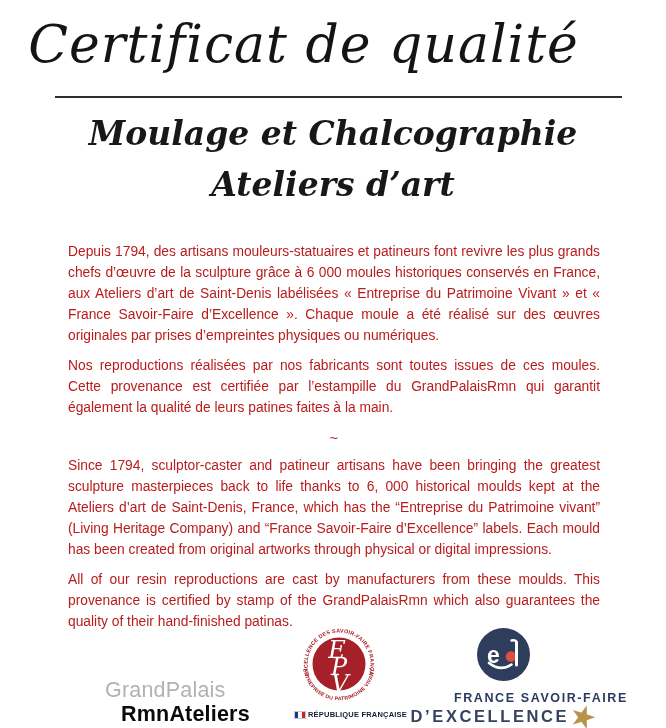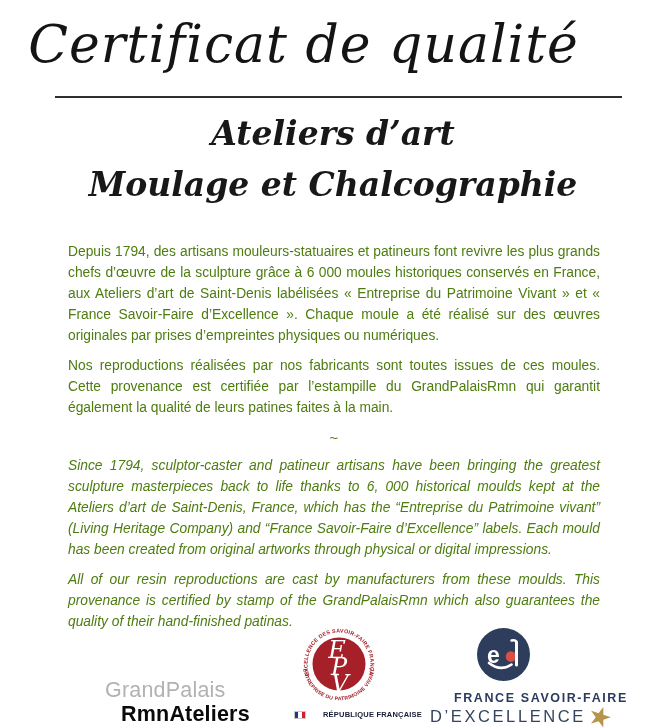--- a/index.html
+++ b/index.html
@@ -12,60 +12,60 @@
          font-size:52px;line-height:88px;color:#141414;letter-spacing:1px;}
   .divider{position:absolute;top:96px;left:55px;width:567px;height:0;
            border-top:2px solid #2e2e2e;}
   .subtitle{position:absolute;top:108px;left:0;width:666px;text-align:center;
             font-family:"DejaVu Serif",serif;font-style:italic;font-weight:600;
             font-size:33px;color:#181818;}
   .subtitle .sub-line{line-height:51px;}
 
   
   .body-text{position:absolute;top:241px;left:68px;width:532px;
-             font-size:13.8px;line-height:21px;text-align:justify;color:#4d7c0f;}
+             font-size:13.8px;line-height:21px;text-align:justify;color:#b91c1c;}
   .body-text p{margin:0 0 9px 0;}
-  .para-en{font-style:italic;}
+  .para-en{}
   .tilde-sep{text-align:center;font-style:normal;font-size:15px;line-height:21px;
              margin:2px 0 7px 0;text-align:center;}
 
   
   .logo-gp{position:absolute;left:105px;top:680px;line-height:1;}
   .gp-line1{font-size:21.5px;font-weight:500;color:#b2b2b2;letter-spacing:0.2px;}
   .gp-line2{font-size:21.5px;font-weight:bold;color:#0a0a0a;margin:2px 0 0 16px;letter-spacing:0.2px;}
 
   .logo-epv{position:absolute;left:289px;top:618px;width:100px;}
   .epv-svg{display:block;}
-  .rf-line{position:absolute;left:5px;top:92px;display:flex;align-items:center;gap:17px;white-space:nowrap;}
+  .rf-line{position:absolute;left:5px;top:92px;display:flex;align-items:center;gap:2px;white-space:nowrap;}
   .rf-flag{display:inline-flex;width:12px;height:8px;border:0.5px solid #c9c9c9;box-sizing:border-box;}
   .rf-flag span{flex:1;}
   .rf-blue{background:#26348b;}
   .rf-white{background:#ffffff;}
   .rf-red{background:#d91c2c;}
   .rf-text{font-size:7.5px;font-weight:bold;color:#131c33;letter-spacing:0.2px;}
 
   .logo-fsf{position:absolute;left:430px;top:628px;width:146px;text-align:center;}
   .fsf-circle{display:block;margin:0 auto;}
   .fsf-line1{margin-top:10px;font-size:12.5px;font-weight:bold;color:#2b3a5f;
              letter-spacing:1.6px;white-space:nowrap;padding-left:24px;}
-  .fsf-line2{margin-top:2px;font-size:16.5px;font-weight:400;color:#34435f;
-             letter-spacing:2.6px;white-space:nowrap;display:flex;align-items:center;}
+  .fsf-line2{margin-top:2px;font-size:16.5px;font-weight:700;color:#34435f;
+             letter-spacing:2.6px;white-space:nowrap;display:flex;align-items:center;justify-content:center;}
   .fsf-star{display:inline-block;color:#b8934a;font-size:27px;line-height:18px;
             transform:rotate(18deg);margin-left:2px;letter-spacing:0;}
 </style>
 </head>
 <body>
 
 <div class="page">
 
   <div class="title">Certificat de qualité</div>
   <div class="divider"></div>
   <div class="subtitle">
+    <div class="sub-line">Moulage et Chalcographie</div>
     <div class="sub-line">Ateliers d’art</div>
-    <div class="sub-line">Moulage et Chalcographie</div>
   </div>
 
   <div class="body-text">
     <p class="para-fr">Depuis 1794, des artisans mouleurs-statuaires et patineurs font revivre les plus grands chefs d’œuvre de la sculpture grâce à 6 000 moules historiques conservés en France, aux Ateliers d’art de Saint-Denis labélisées « Entreprise du Patrimoine Vivant » et « France Savoir-Faire d’Excellence ». Chaque moule a été réalisé sur des œuvres originales par prises d’empreintes physiques ou numériques.</p>
     <p class="para-fr">Nos reproductions réalisées par nos fabricants sont toutes issues de ces moules. Cette provenance est certifiée par l’estampille du GrandPalaisRmn qui garantit également la qualité de leurs patines faites à la main.</p>
     <div class="tilde-sep">~</div>
     <p class="para-en">Since 1794, sculptor-caster and patineur artisans have been bringing the greatest sculpture masterpieces back to life thanks to 6, 000 historical moulds kept at the Ateliers d’art de Saint-Denis, France, which has the “Entreprise du Patrimoine vivant” (Living Heritage Company) and “France Savoir-Faire d’Excellence” labels. Each mould has been created from original artworks through physical or digital impressions.</p>
     <p class="para-en">All of our resin reproductions are cast by manufacturers from these moulds. This provenance is certified by stamp of the GrandPalaisRmn which also guarantees the quality of their hand-finished patinas.</p>
   </div>
 

